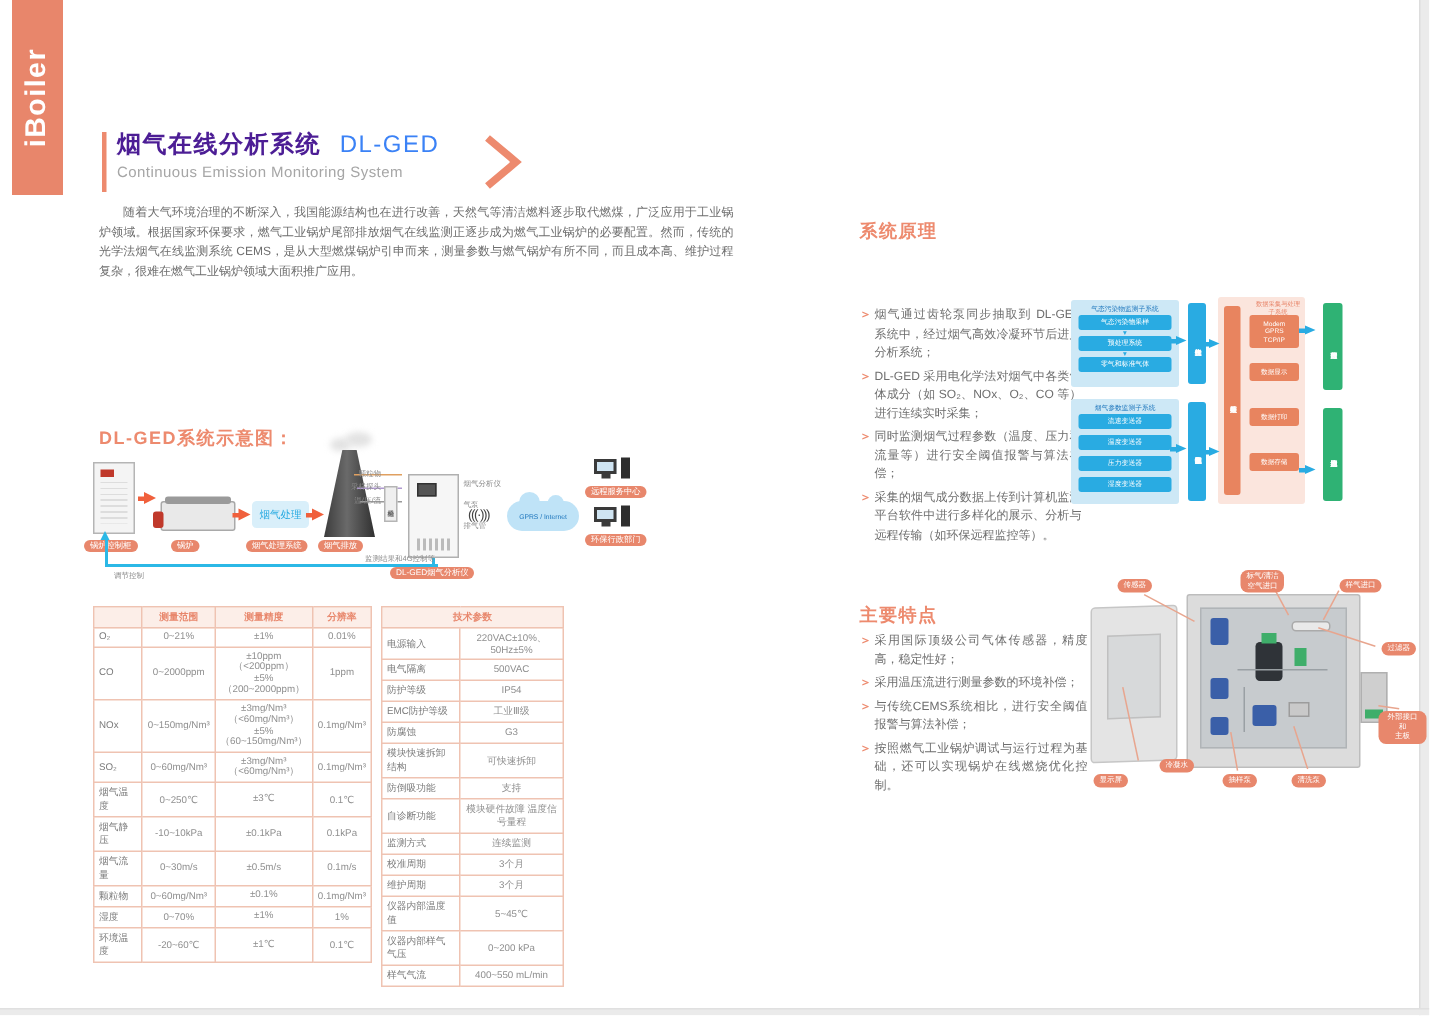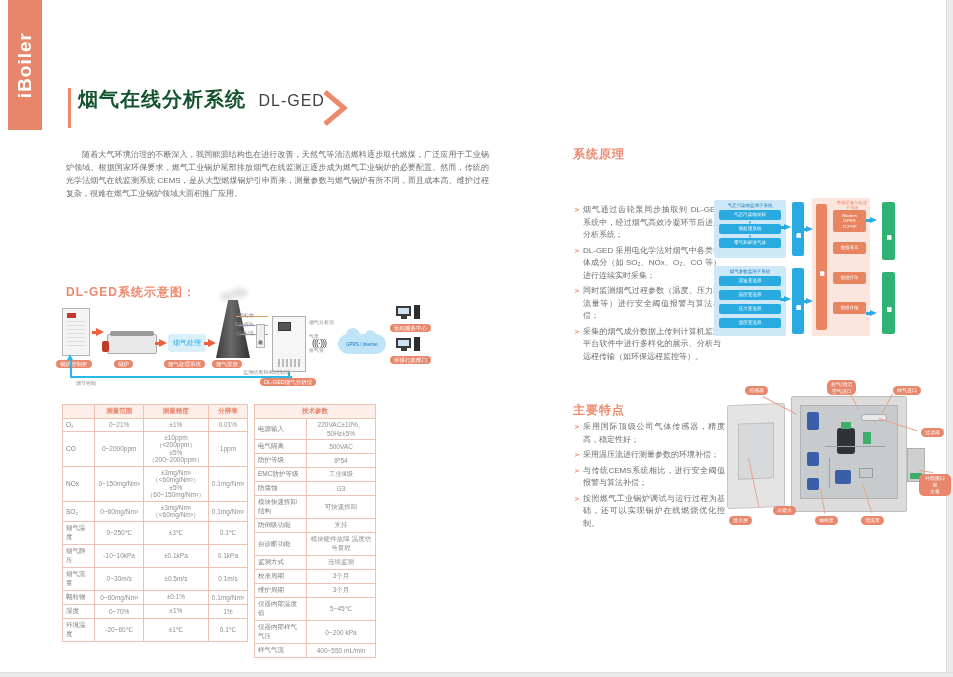--- a/index.html
+++ b/index.html
@@ -10,27 +10,27 @@
 
   
   .brand{position:absolute;left:8px;top:0;width:34px;height:130px;background:#E8866B;color:#fff;
          display:flex;align-items:center;justify-content:center;}
   .brand span{writing-mode:vertical-rl;transform:rotate(180deg);font-size:19px;font-weight:bold;letter-spacing:1px;}
 
   
   .hdr{position:absolute;left:68px;top:86px;}
   .hdr .bar{position:absolute;left:0;top:2px;width:3px;height:40px;background:#ED8A6E;}
   .hdr .t-row{padding-left:10px;white-space:nowrap;}
-  .hdr h1{display:inline;margin:0;font-size:20px;font-weight:bold;color:#14532d;letter-spacing:1px;}
-  .hdr .model{display:inline;font-size:16px;color:#404040;letter-spacing:1px;margin-left:8px;}
+  .hdr h1{display:inline;margin:0;font-size:16px;font-weight:bold;color:#4c1d95;letter-spacing:1px;}
+  .hdr .model{display:inline;font-size:16px;color:#3b82f6;letter-spacing:1px;margin-left:8px;}
   .hdr .sub{padding-left:10px;font-size:10px;color:#A6A6A6;margin-top:3px;letter-spacing:0.3px;}
   .chev{position:absolute;left:252px;top:2px;}
 
   
-  .paras{position:absolute;left:66px;top:148px;width:423px;}
+  .paras{position:absolute;left:66px;top:135px;width:423px;}
   .paras p{margin:0;font-size:8px;line-height:13px;color:#6E6E6E;text-align:justify;text-indent:2em;}
 
   .sec-h{position:absolute;font-size:12px;font-weight:bold;color:#ED8A6E;letter-spacing:1px;}
 
   
   .schem{position:absolute;left:60px;top:298px;width:430px;height:100px;font-size:5px;}
   .schem .tag{position:absolute;background:#E8876C;color:#fff;font-size:5.5px;line-height:8px;
               padding:0 4px;border-radius:5px;white-space:nowrap;}
   .sc-cab{position:absolute;left:2px;top:10px;width:28px;height:48px;background:#f4f4f4;border:1px solid #b5b5b5;}
   .sc-cab .scr{position:absolute;left:4px;top:4px;width:9px;height:5px;background:#c0392b;}
@@ -127,20 +127,21 @@
   <div class="brand">
     <span>iBoiler</span>
   </div>
 
   <div class="hdr">
     <div class="bar"></div>
     <div class="t-row">
       <h1>烟气在线分析系统</h1>
       <span class="model">DL-GED</span>
     </div>
+    <div class="sub">Continuous Emission Monitoring System</div>
     <svg class="chev" width="30" height="40" viewBox="0 0 30 40">
       <polyline points="5,4 24,20 5,36" fill="none" stroke="#ED8A6E" stroke-width="5"></polyline>
     </svg>
   </div>
 
   <div class="paras">
     <p>随着大气环境治理的不断深入，我国能源结构也在进行改善，天然气等清洁燃料逐步取代燃煤，广泛应用于工业锅炉领域。根据国家环保要求，燃气工业锅炉尾部排放烟气在线监测正逐步成为燃气工业锅炉的必要配置。然而，传统的光学法烟气在线监测系统 CEMS，是从大型燃煤锅炉引申而来，测量参数与燃气锅炉有所不同，而且成本高、维护过程复杂，很难在燃气工业锅炉领域大面积推广应用。</p>
   </div>
 
   <div class="sec-h" style="left:66px;top:284px;">DL-GED系统示意图：</div>

